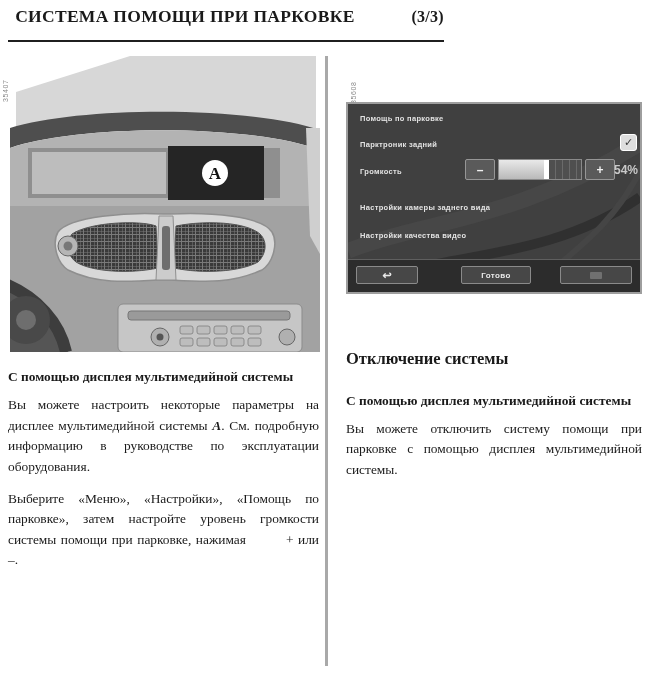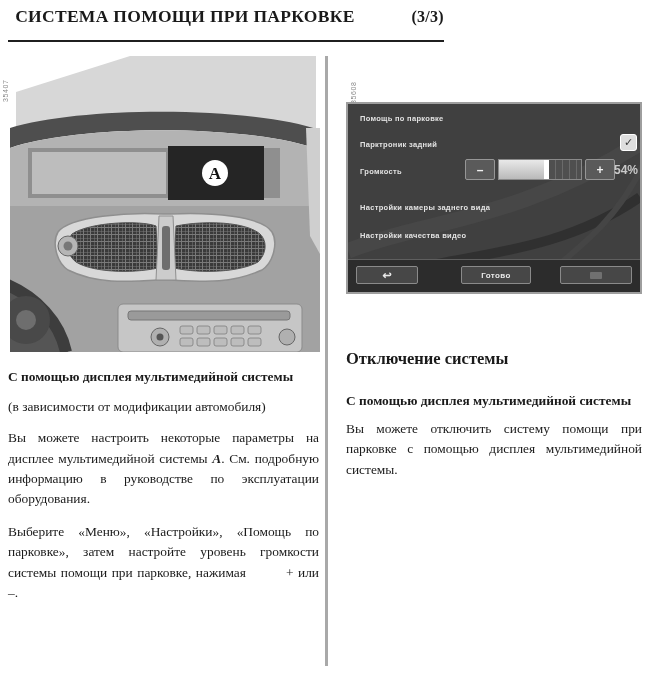--- a/index.html
+++ b/index.html
@@ -182,21 +182,20 @@
     </div>
     <div class="sb-btn" id="btn-done">Готово</div>
     <div class="sb-btn" id="btn-scroll">
       <div class="ridge"></div>
     </div>
   </div>
 </div>
 
 <div class="col" id="left-col">
   <p class="subhead">С помощью дисплея мультимедийной системы</p>
-  <p class="note">(в зависимости от модификации автомобиля)</p>
   <p class="para"><span>Вы можете настроить некоторые параметры на дисплее мультимедийной системы </span><span class="marker-a">A</span><span>. См. подробную информацию в руководстве по эксплуатации оборудования.</span></p>
   <p class="para"><span>Выберите «Меню», «Настройки», «Помощь по парковке», затем настройте уровень громкости системы помощи при парковке, нажимая</span><span class="gap"></span><span>+ или –.</span></p>
 </div>
 
 <div class="col" id="right-col">
   <h2>Отключение системы</h2>
   <p class="subhead">С помощью дисплея мультимедийной системы</p>
   <p class="para">Вы можете отключить систему помощи при парковке с помощью дисплея мультимедийной системы.</p>
 </div>
 

